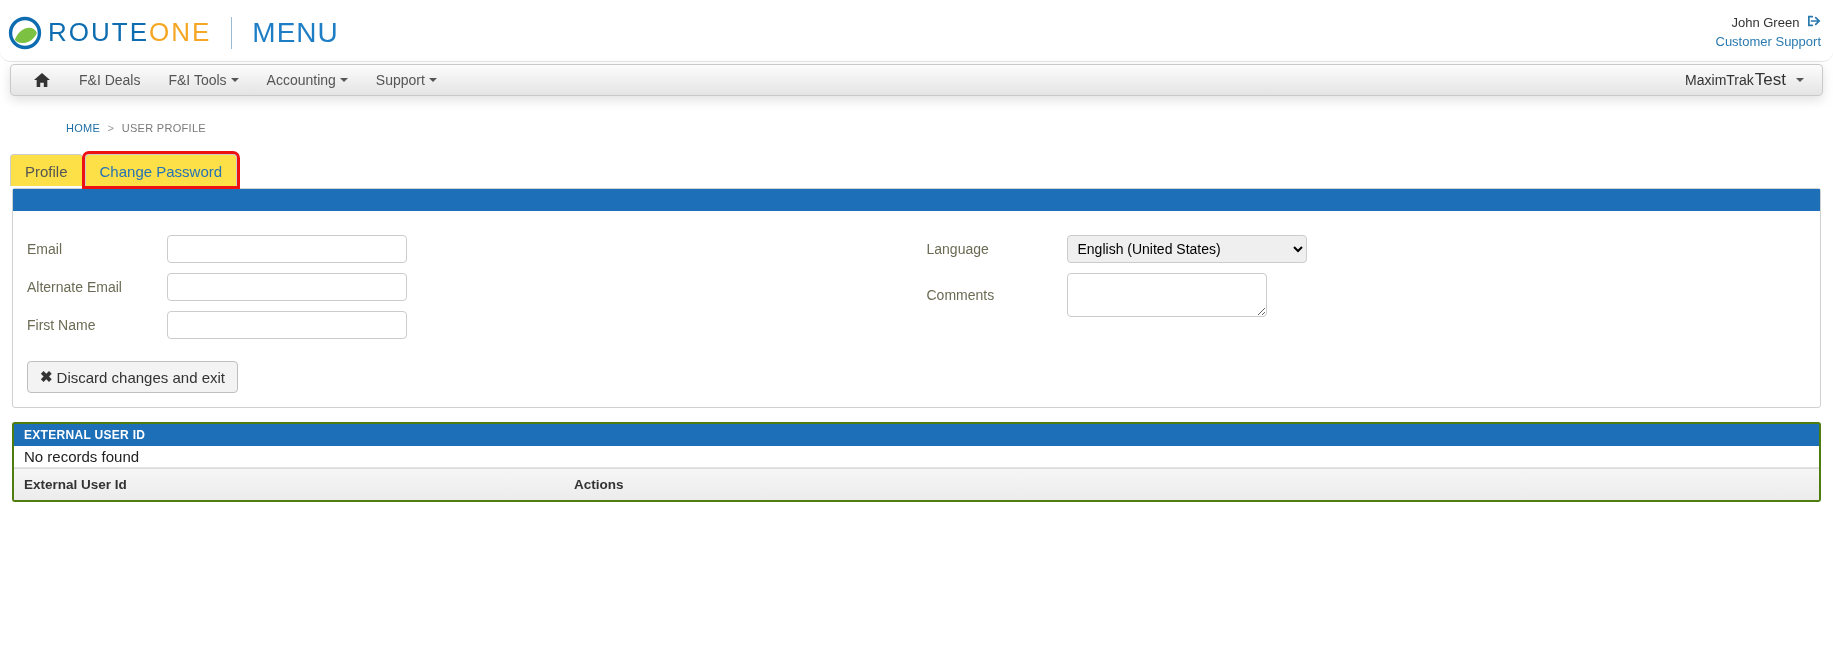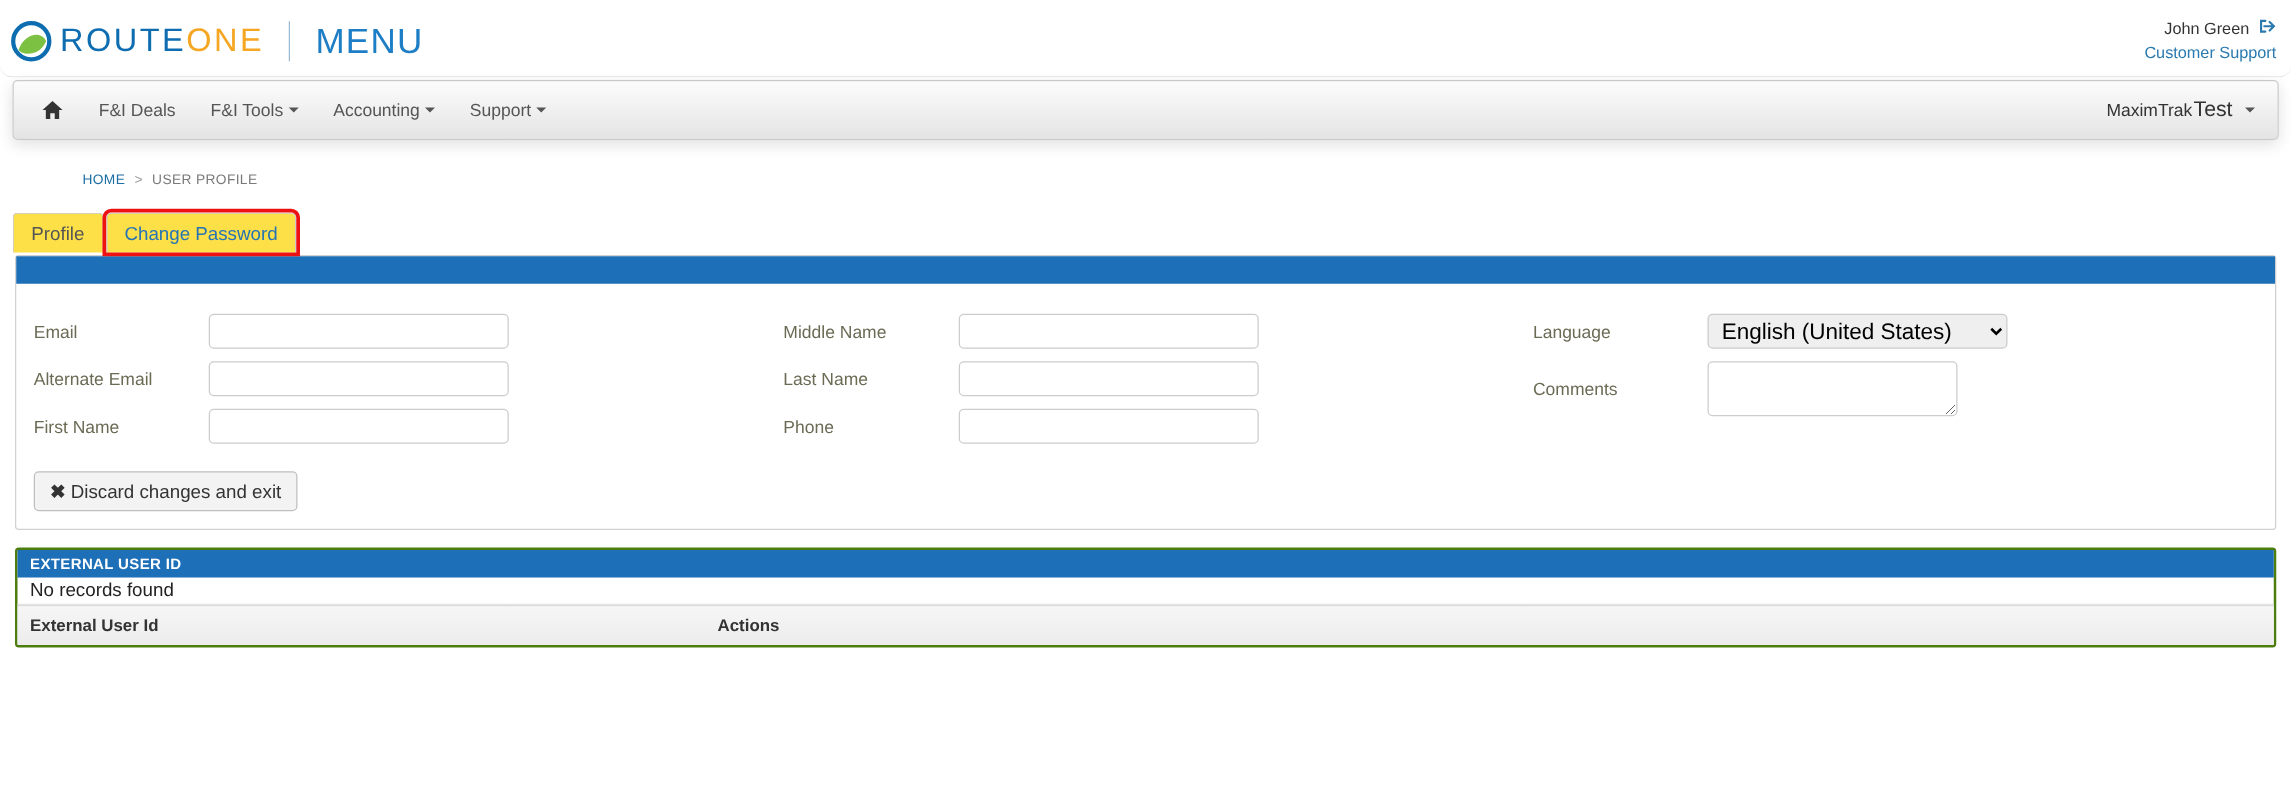--- a/index.html
+++ b/index.html
@@ -41,21 +41,21 @@
     margin-left: auto;
     text-align: right;
     font-size: 13px;
     line-height: 1.4;
   }
   .brandbar-right .user-line { color: #333; }
   .brandbar-right .user-line .signout-icon { color: #2a7ab0; margin-left: 4px; }
   .brandbar-right .support-link { color: #2a7ab0; cursor: pointer; }
   
   .navbar {
-    height: 48px;
+    height: 32px;
     background: linear-gradient(to bottom, #fcfcfc 0%, #e4e4e4 100%);
     border: 1px solid #c9c9c9;
     border-radius: 4px;
     margin: 2px 10px 0 10px;
     display: flex;
     align-items: center;
     padding: 0 8px;
     box-shadow: 0 4px 12px rgba(0,0,0,0.12);
   }
   .navbar .nav-item {
@@ -156,21 +156,21 @@
     border-radius: 4px;
     padding: 2px 8px;
     font-size: 13px;
   }
   .form-row select {
     width: 240px;
     height: 28px;
     border: 1px solid #ccc;
     border-radius: 4px;
     padding: 2px 6px;
-    font-size: 18px;
+    font-size: 14px;
     background: #efefef;
   }
   .form-row textarea {
     width: 200px;
     height: 44px;
     border: 1px solid #ccc;
     border-radius: 4px;
     resize: both;
     font-size: 13px;
   }
@@ -302,34 +302,20 @@
           <span class="lbl">Alternate Email</span>
           <input type="text" style="">
         </div>
         <div class="form-row">
           <span class="lbl">First Name</span>
           <input type="text" style="">
         </div>
       </div>
       <div class="form-col">
         <div class="form-row">
-          <span class="lbl">Middle Name</span>
-          <input type="text" style="">
-        </div>
-        <div class="form-row">
-          <span class="lbl">Last Name</span>
-          <input type="text" style="">
-        </div>
-        <div class="form-row">
-          <span class="lbl">Phone</span>
-          <input type="text" style="">
-        </div>
-      </div>
-      <div class="form-col">
-        <div class="form-row">
           <span class="lbl">Language</span>
           <select>
             <option>English (United States)</option>
           </select>
         </div>
         <div class="form-row">
           <span class="lbl">Comments</span>
           <textarea style=""></textarea>
         </div>
       </div>

